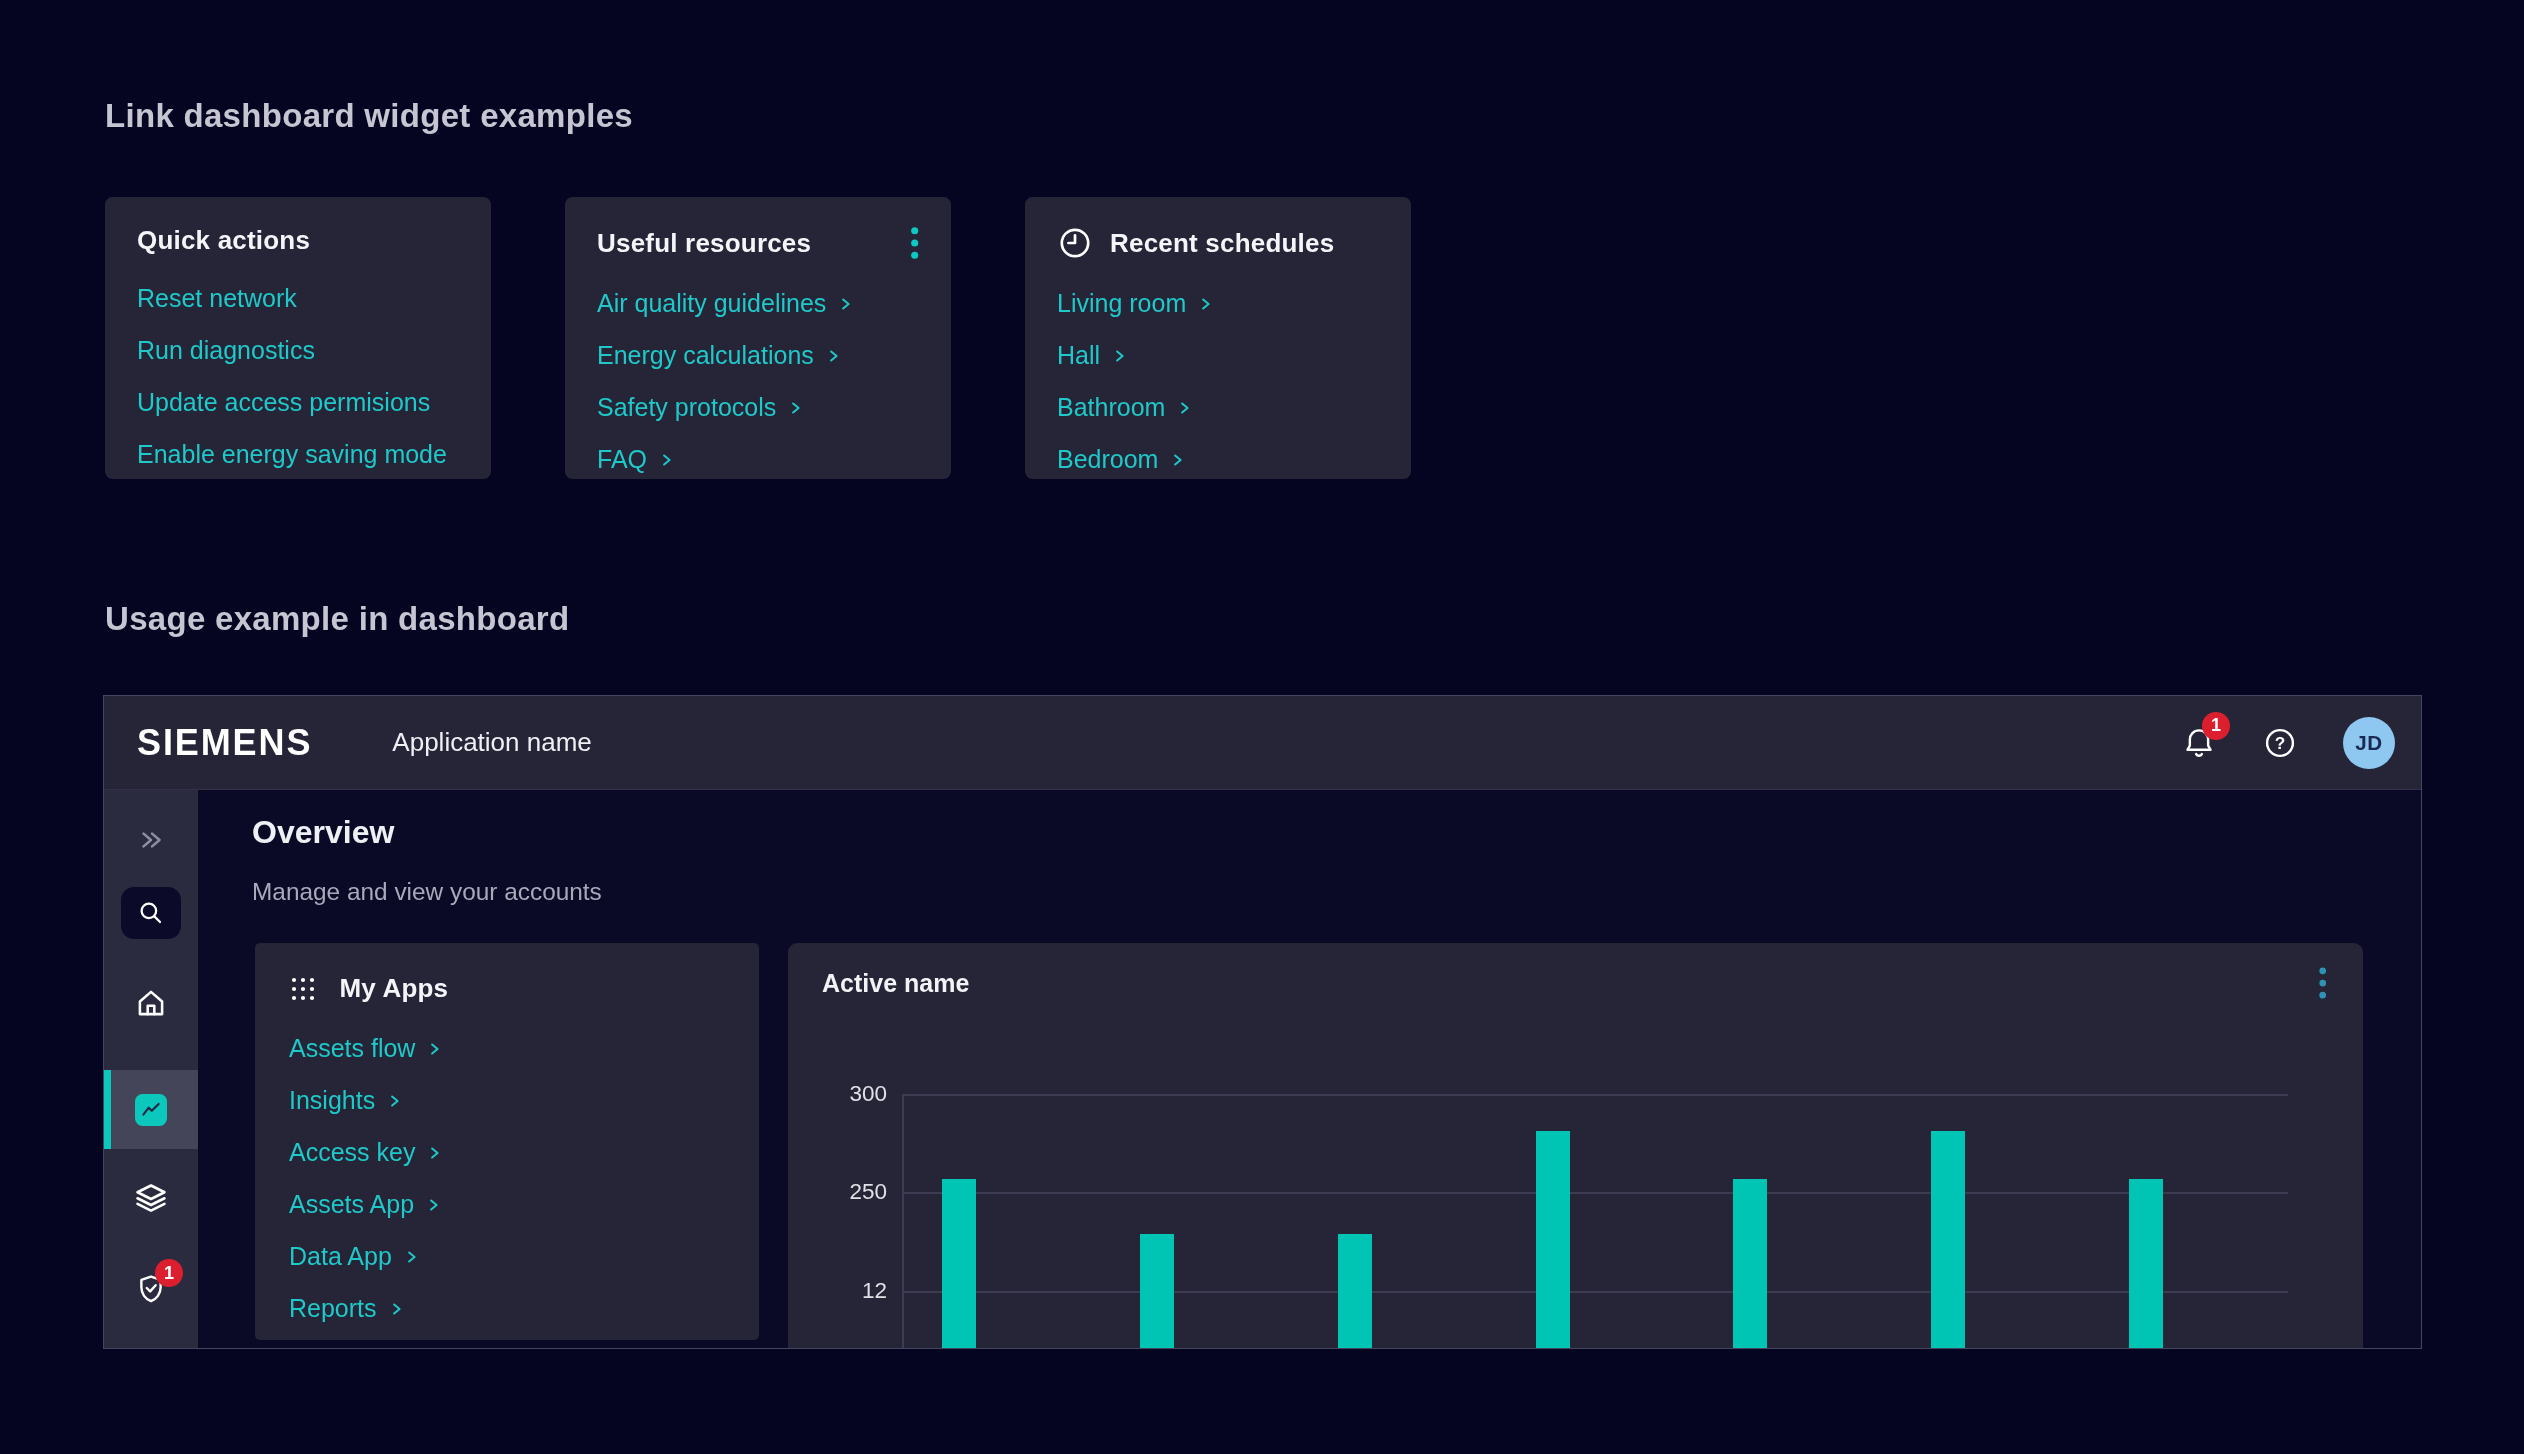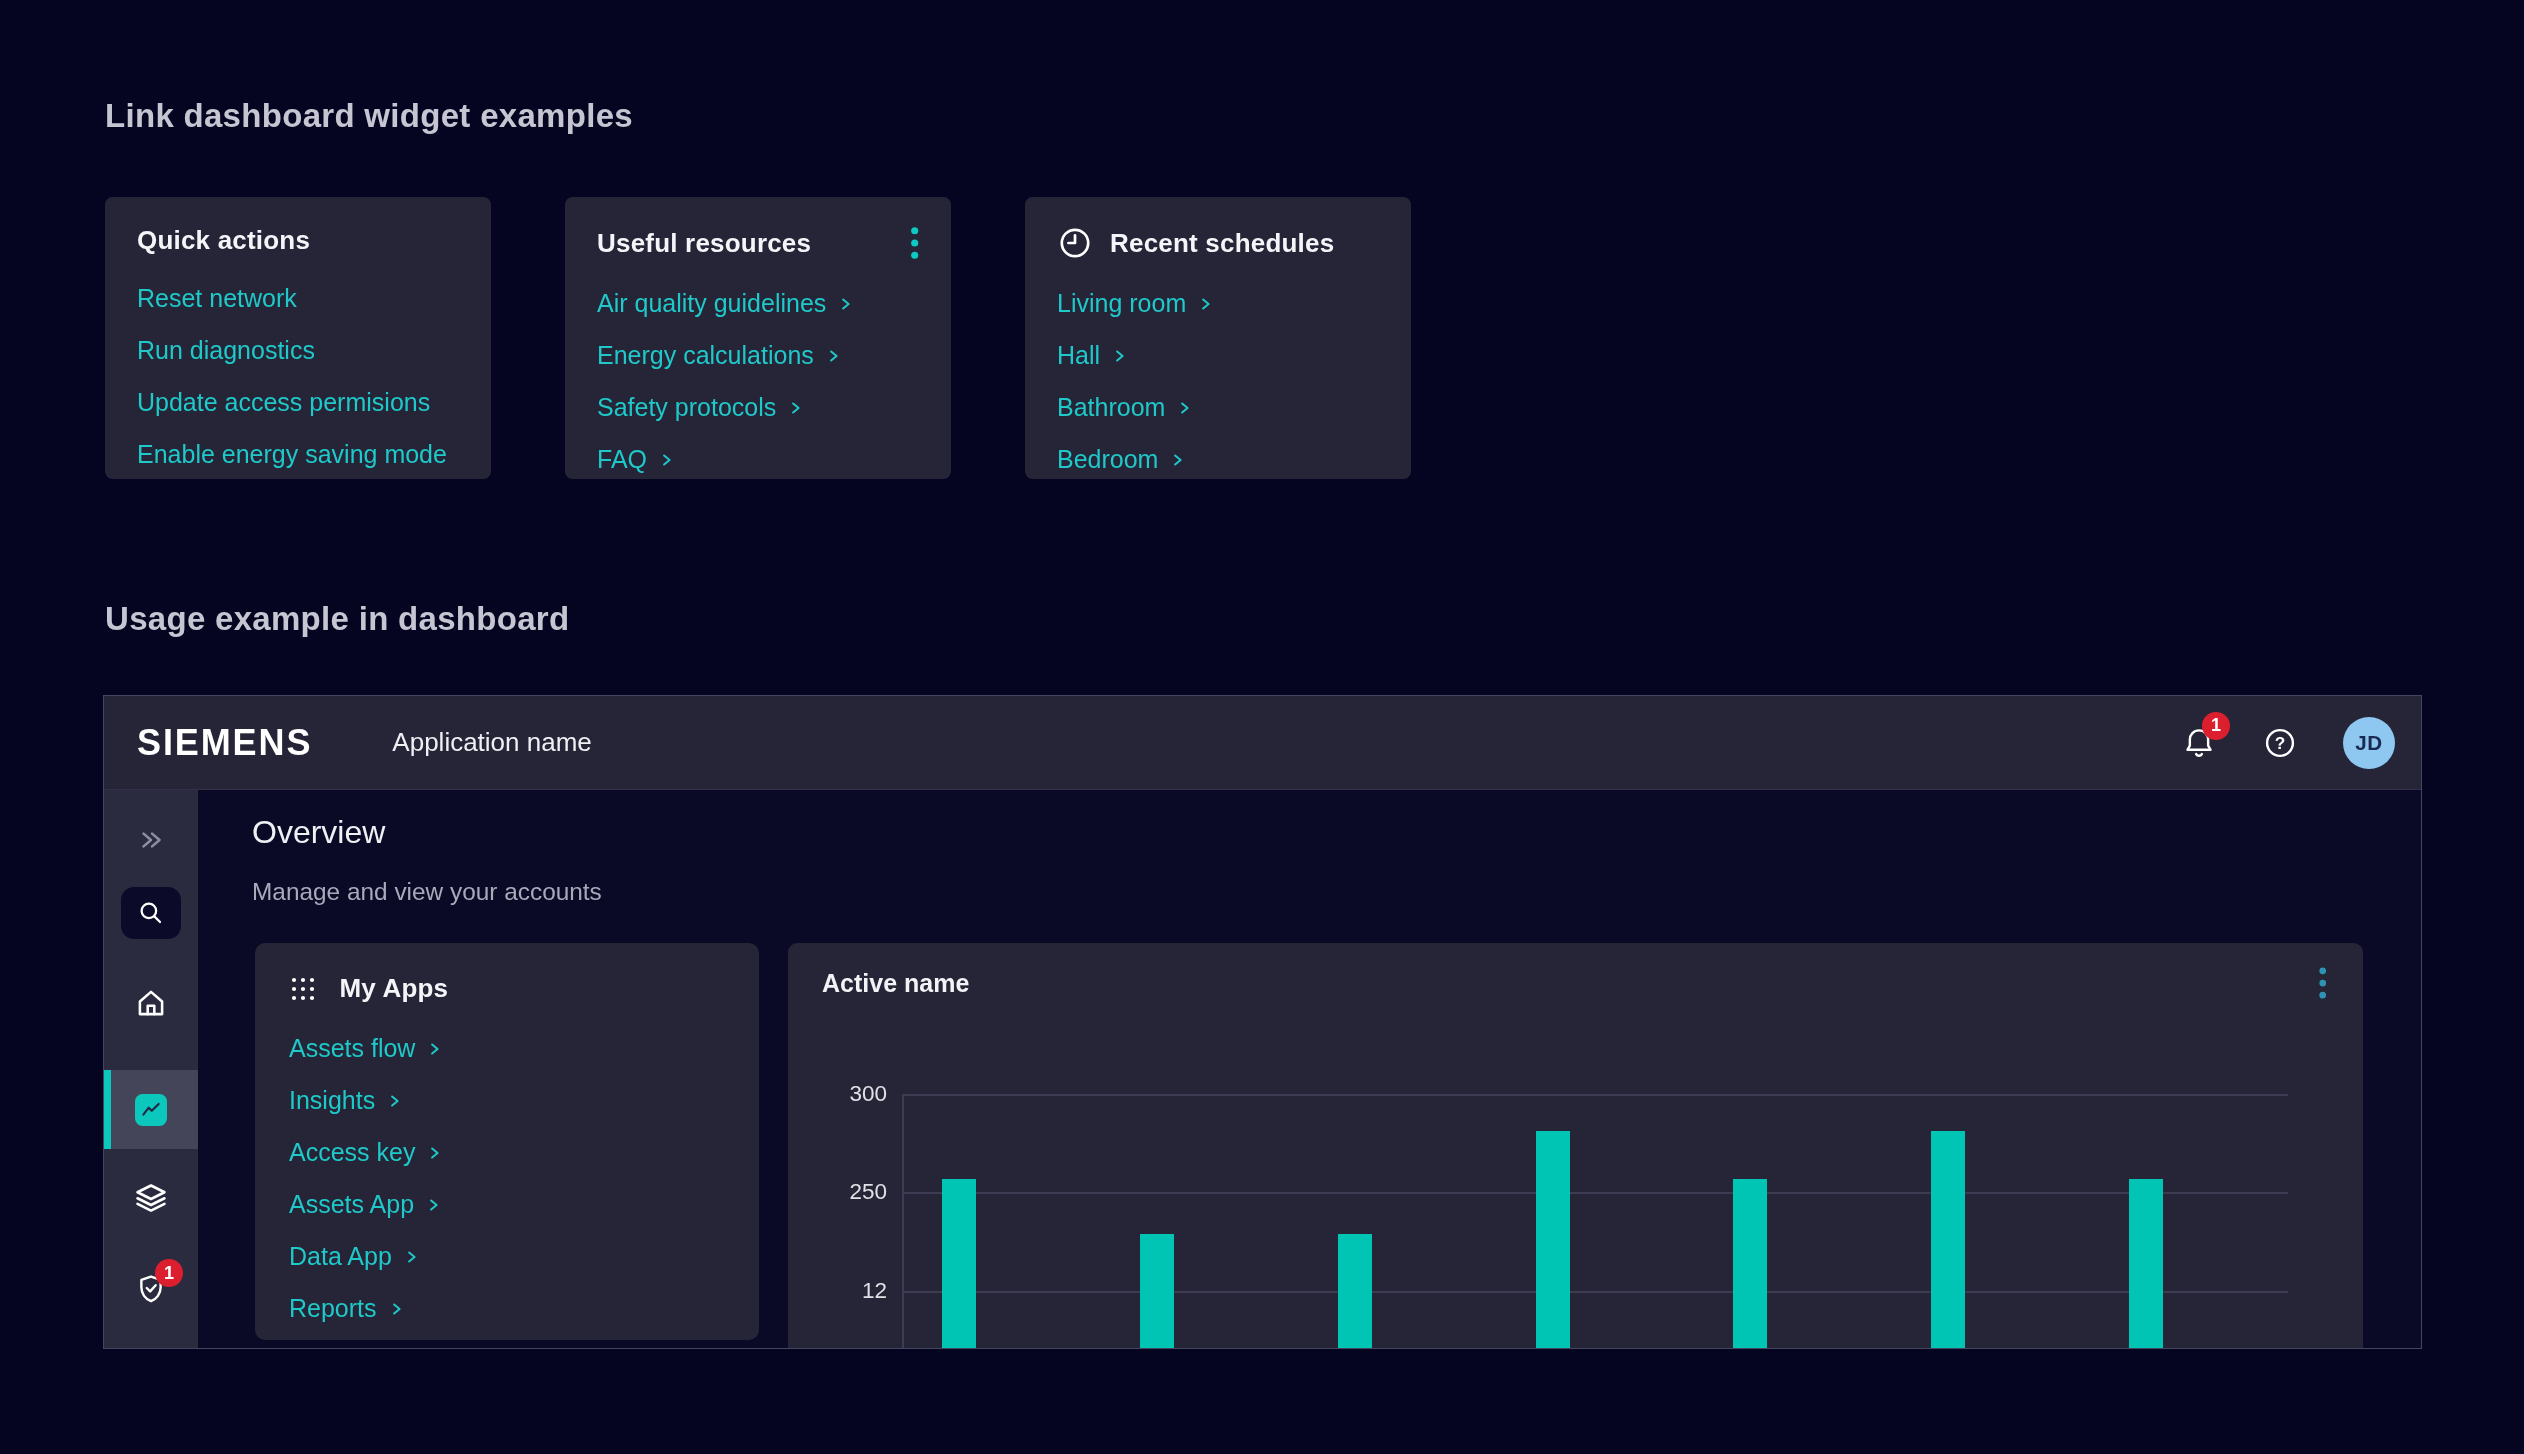--- a/index.html
+++ b/index.html
@@ -61,25 +61,25 @@
   .sb-search{left:17px;top:97px;width:60px;height:52px;border-radius:13px;background:#0b0b29;}
   .sb-home{left:29px;top:195px;width:36px;height:36px;}
   .sb-active-row{left:0;top:280px;width:94px;height:79px;background:#454559;justify-content:center;}
   .sb-active-bar{position:absolute;left:0;top:0;width:6.6px;height:100%;background:#0cc7bc;}
   .sb-active-icon{width:32px;height:32px;border-radius:7.5px;background:#0cc7bc;display:flex;align-items:center;justify-content:center;}
   .sb-layers{left:29px;top:391px;width:36px;height:36px;}
   .sb-shield{left:30px;top:482px;width:34px;height:34px;}
   .shield-badge{top:-13px;right:-15px;}
   
   .main{flex:1;position:relative;background:#0a0a26;min-width:0;}
-  .overview-title{position:absolute;left:54px;top:24.4px;font-size:32px;color:#eef0f4;font-weight:400;}
+  .overview-title{position:absolute;left:54px;top:24.4px;font-size:32px;color:#eef0f4;font-weight:700;}
   .overview-sub{position:absolute;left:54px;top:88px;font-size:24.4px;color:#a9a9bb;}
   .my-apps-card{
     position:absolute;left:57px;top:153px;width:504px;height:397px;box-sizing:border-box;
-    background:#252537;border-radius:10px;padding:30px 34px;
+    background:#252537;border-radius:5px;padding:30px 34px;
   }
   .chart-card{
     position:absolute;left:590px;top:153px;width:1575px;height:525px;box-sizing:border-box;
     background:#252537;border-radius:9.4px;
   }
   .chart-title{position:absolute;left:34px;top:26px;font-size:25px;font-weight:700;color:#f2f3f6;}
   .chart-kebab{position:absolute;right:37px;top:22.5px;}
   .chart-plot{position:absolute;left:114px;top:151px;width:1386px;height:374px;}
   .axis-line{position:absolute;left:0;top:0;width:1.9px;height:100%;background:#3c3c52;}
   .gridline{position:absolute;left:0;width:100%;height:1.9px;background:#3c3c52;}

